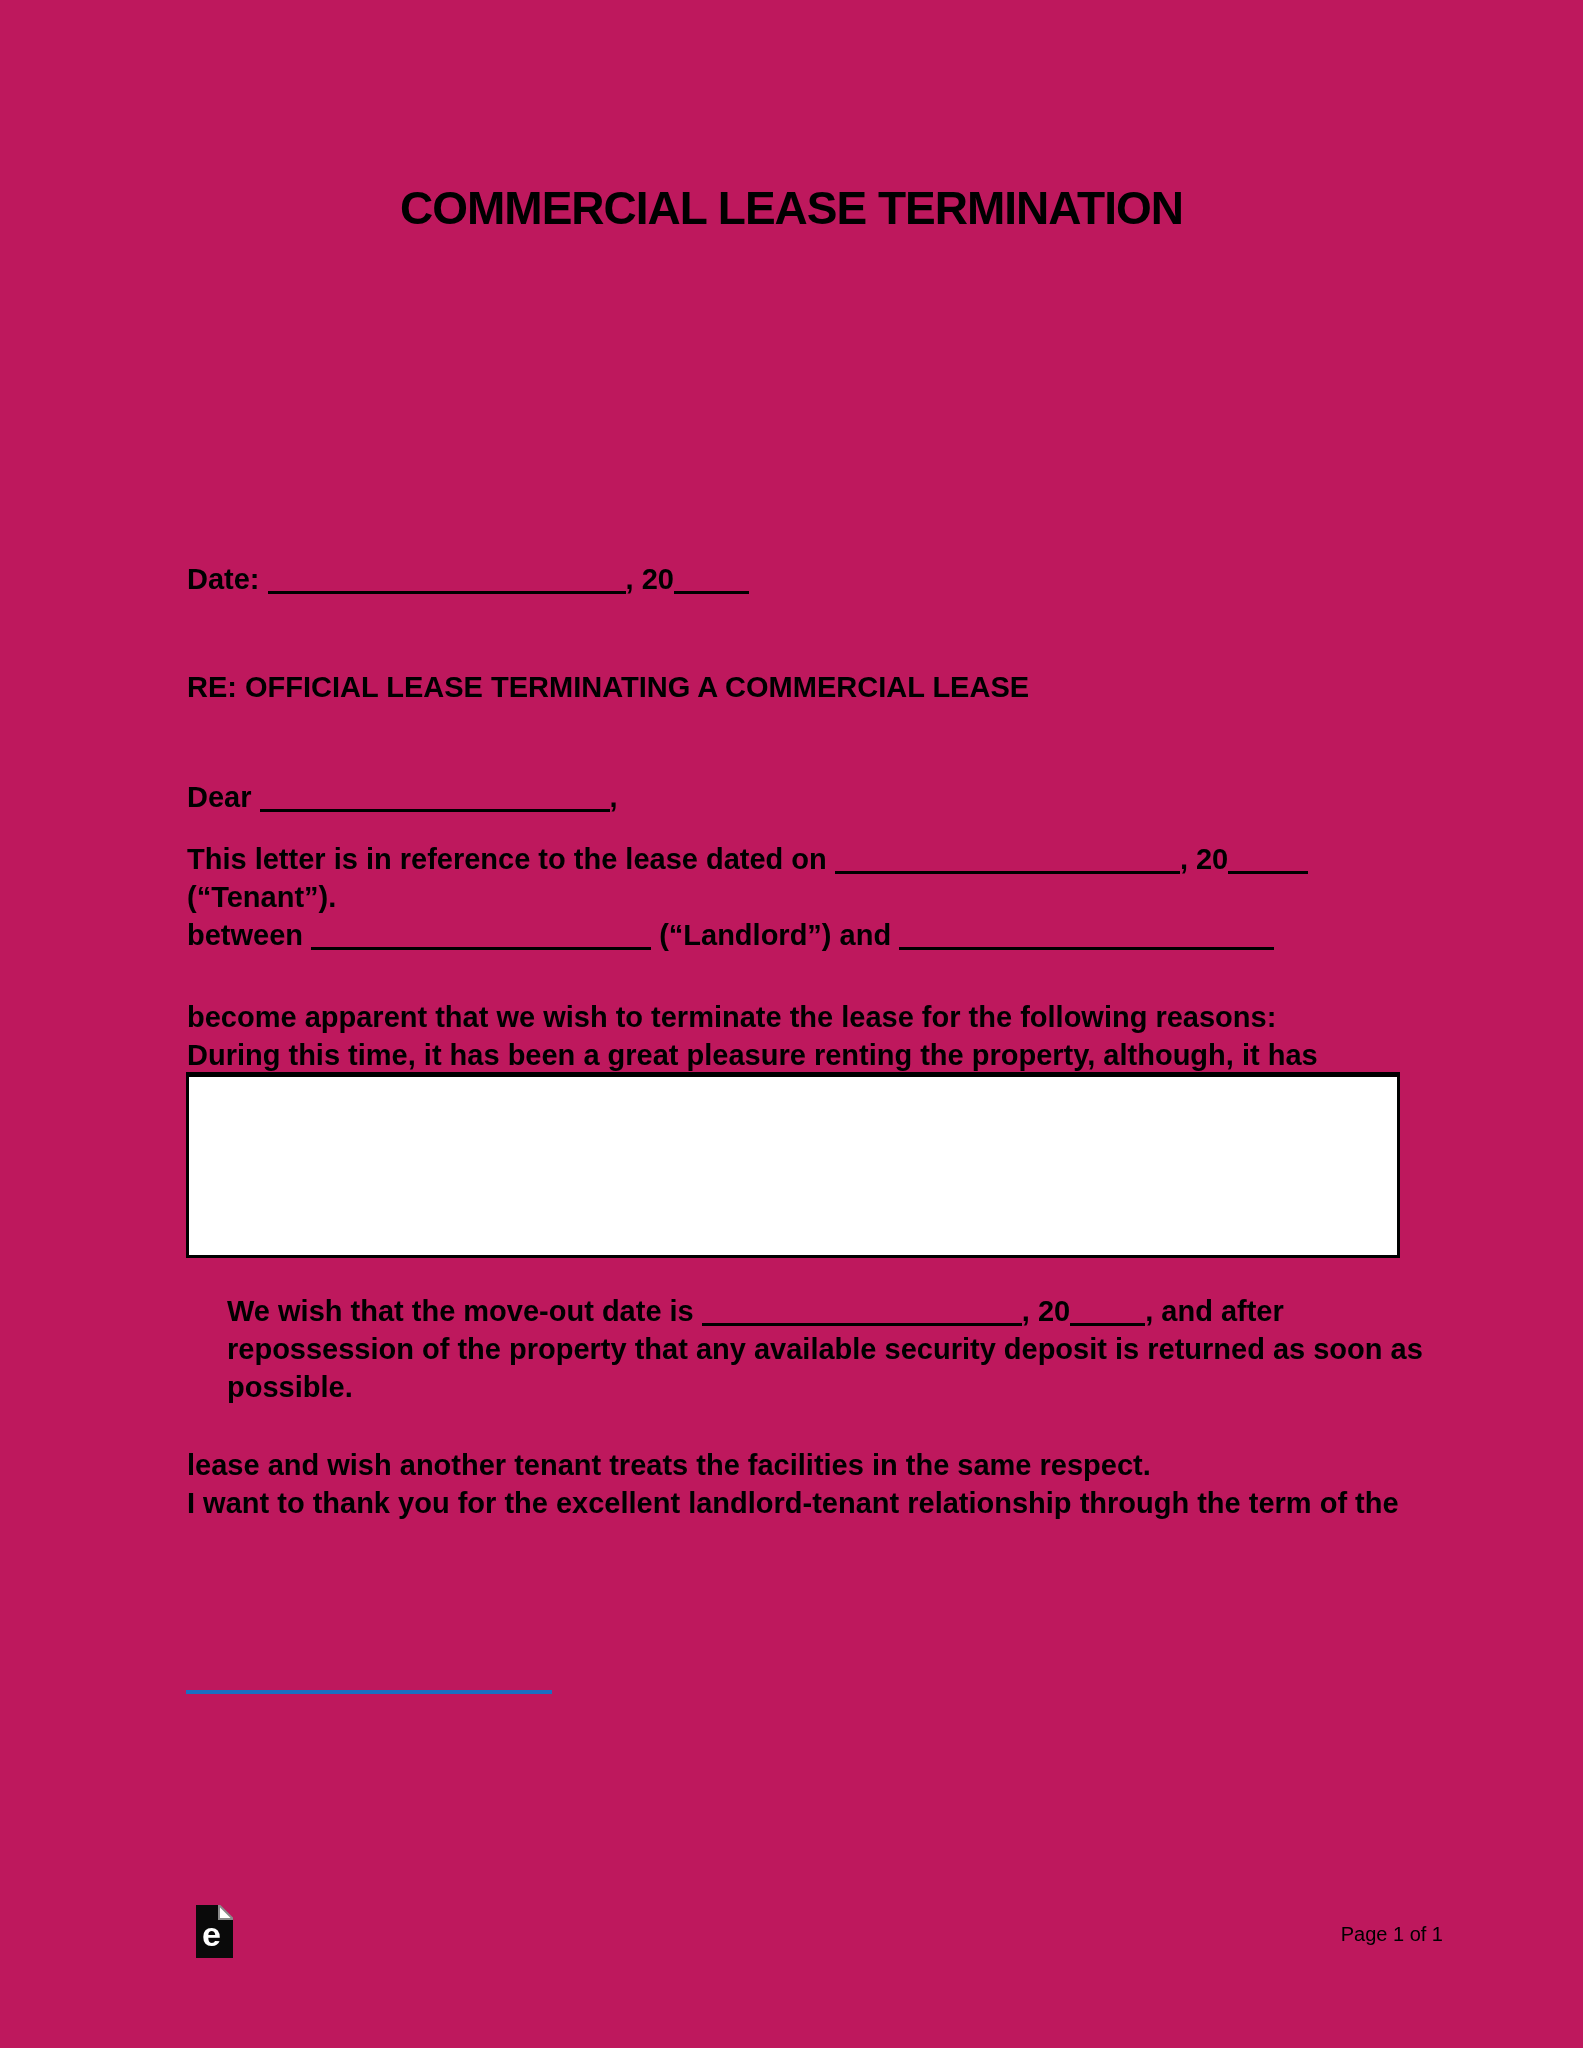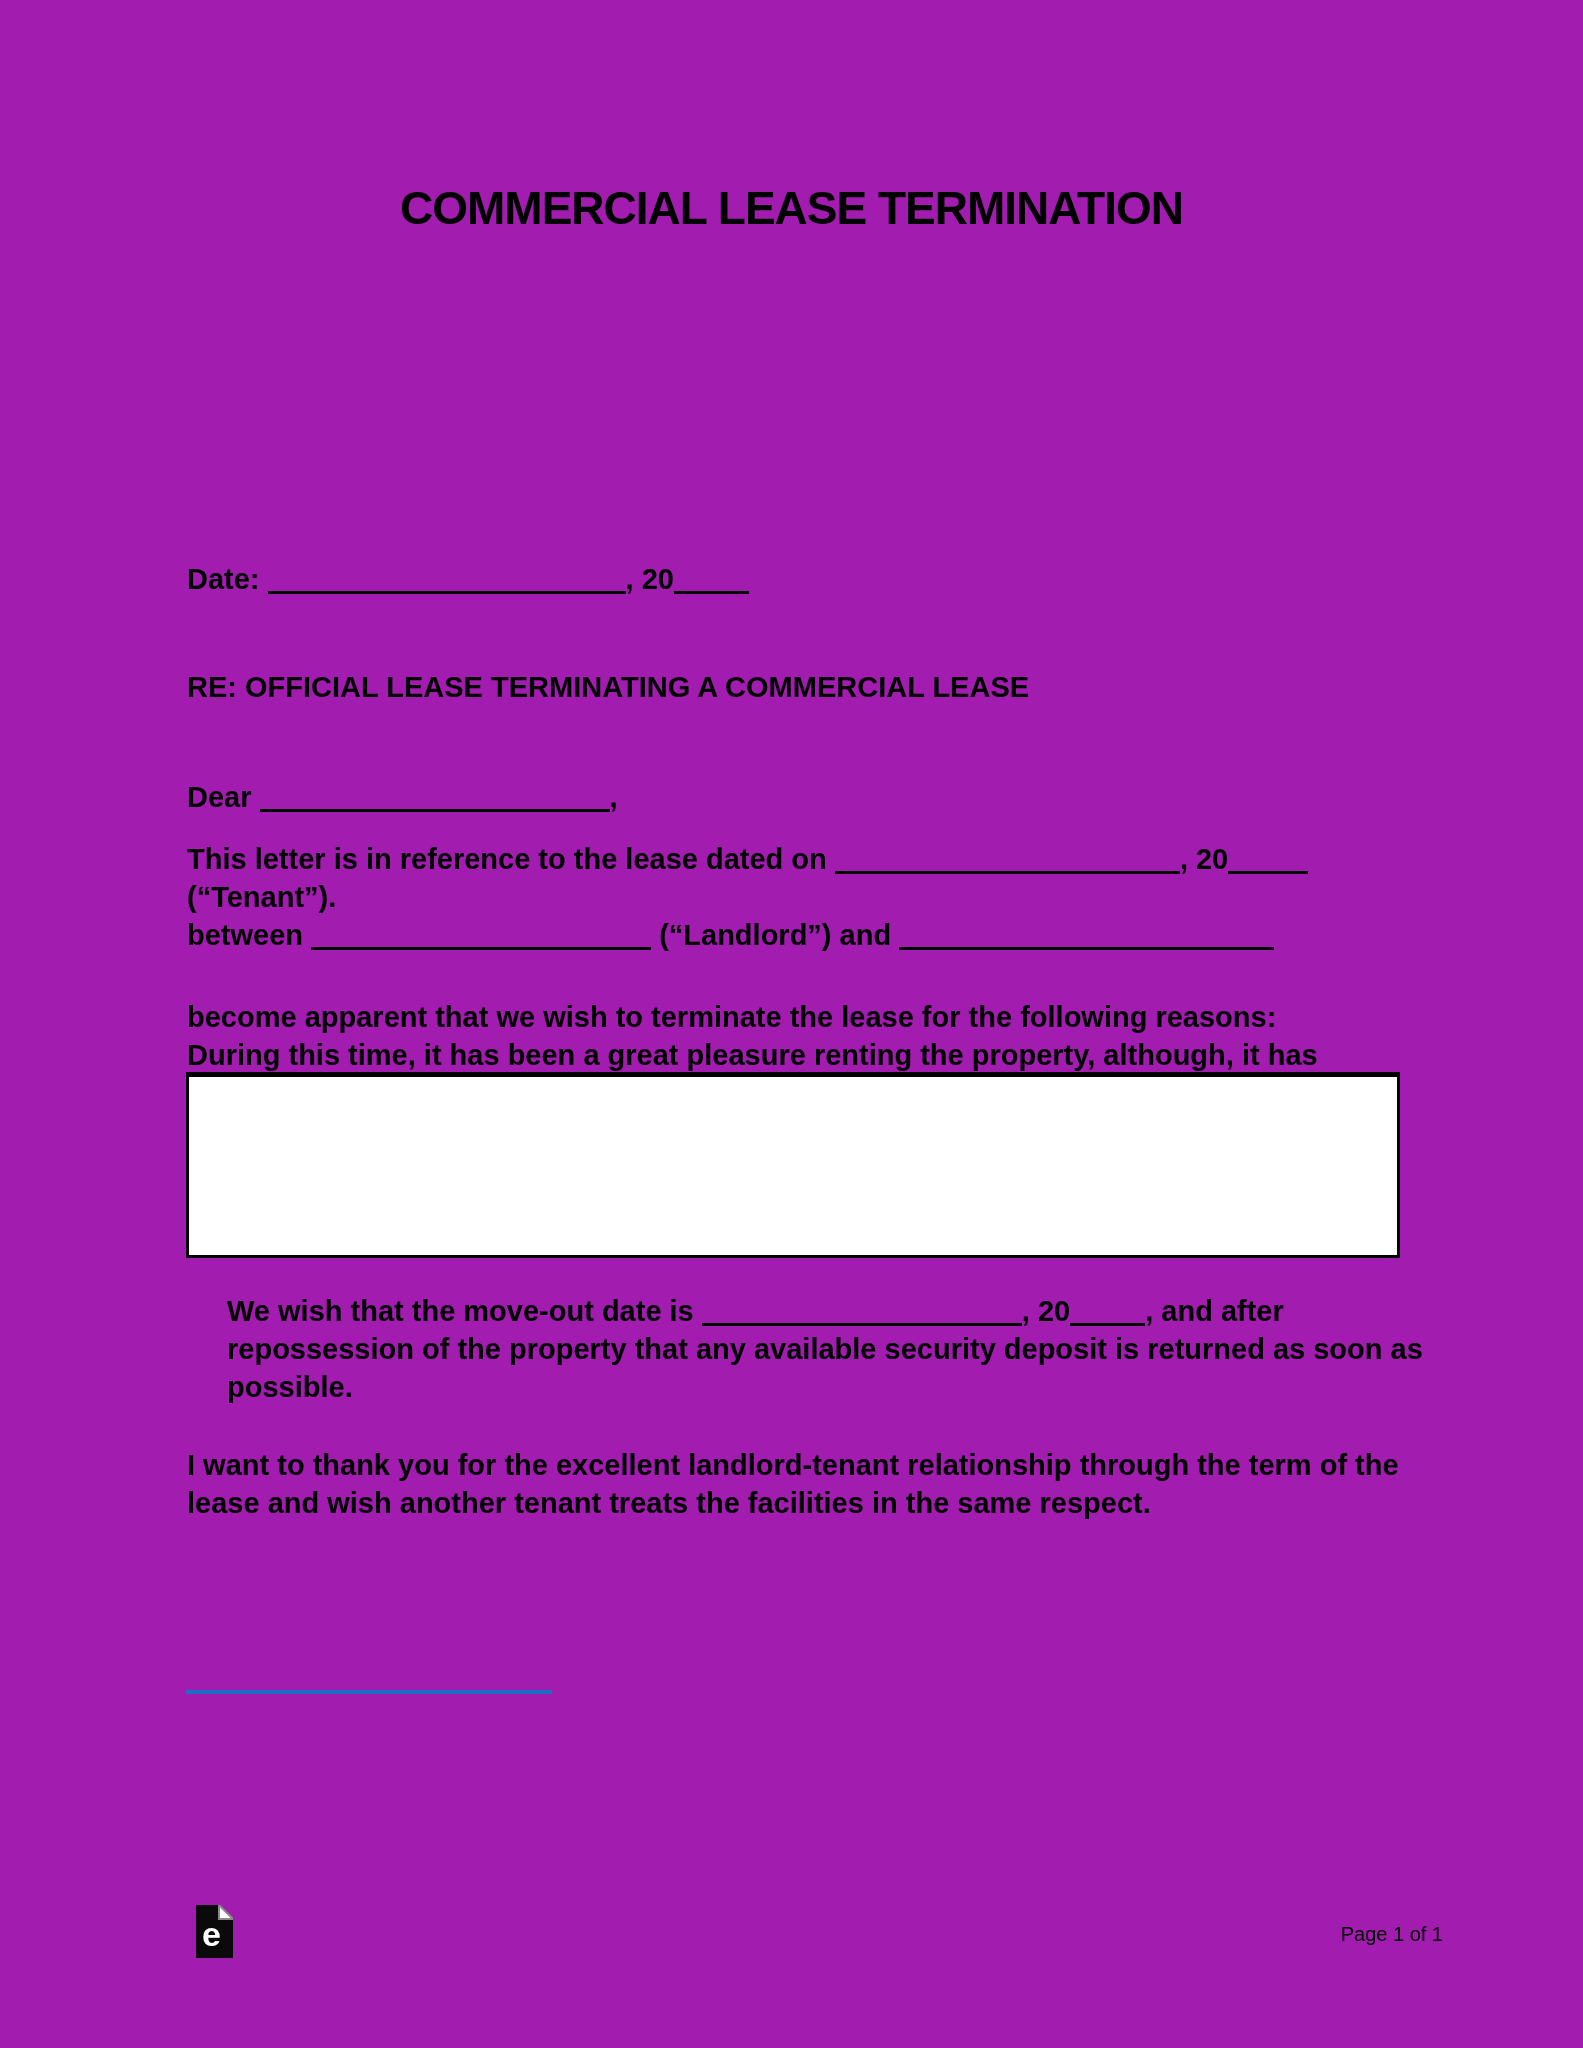--- a/index.html
+++ b/index.html
@@ -5,21 +5,21 @@
   * { margin: 0; padding: 0; box-sizing: border-box; }
   html, body { background: #ffffff; }
   body {
     font-family: "Liberation Sans", "DejaVu Sans", sans-serif;
     color: #000000;
   }
   .page {
     position: relative;
     width: 1583px;
     height: 2048px;
-    background: #a21caf;
+    background: #be185d;
     overflow: hidden;
   }
   .doc-title {
     position: absolute;
     top: 180px;
     left: 0;
     width: 100%;
     text-align: center;
     font-size: 46px;
     font-weight: bold;
@@ -129,22 +129,22 @@
   <div class="para" style="top:1292px;margin-left:40px;">
     <div>
       <span>We wish that the move-out date is</span>
       <span class="blank b320"></span><span>, 20</span><span class="blank b75"></span><span>, and after</span>
     </div>
     <div>repossession of the property that any available security deposit is returned as soon as</div>
     <div>possible.</div>
   </div>
 
   <div class="para" style="top:1446px;">
+    <div>lease and wish another tenant treats the facilities in the same respect.</div>
     <div>I want to thank you for the excellent landlord-tenant relationship through the term of the</div>
-    <div>lease and wish another tenant treats the facilities in the same respect.</div>
   </div>
 
 
   <div class="signature-line" style="background: rgb(27, 110, 194);"></div>
 
   <div class="footer-logo">
     <svg width="37" height="53" viewBox="0 0 37 53" xmlns="http://www.w3.org/2000/svg">
       <path d="M0,0 H23 L37,14 V53 H0 Z" fill="#0a0a0a"></path>
       <path d="M23,0 L37,14 H23 Z" fill="#ffffff" stroke="#8a8a8a" stroke-width="2"></path>
       <text x="6" y="41" font-family="Liberation Sans, DejaVu Sans, sans-serif" font-size="34" font-weight="bold" fill="#ffffff" id="logo-letter-text">e</text>

